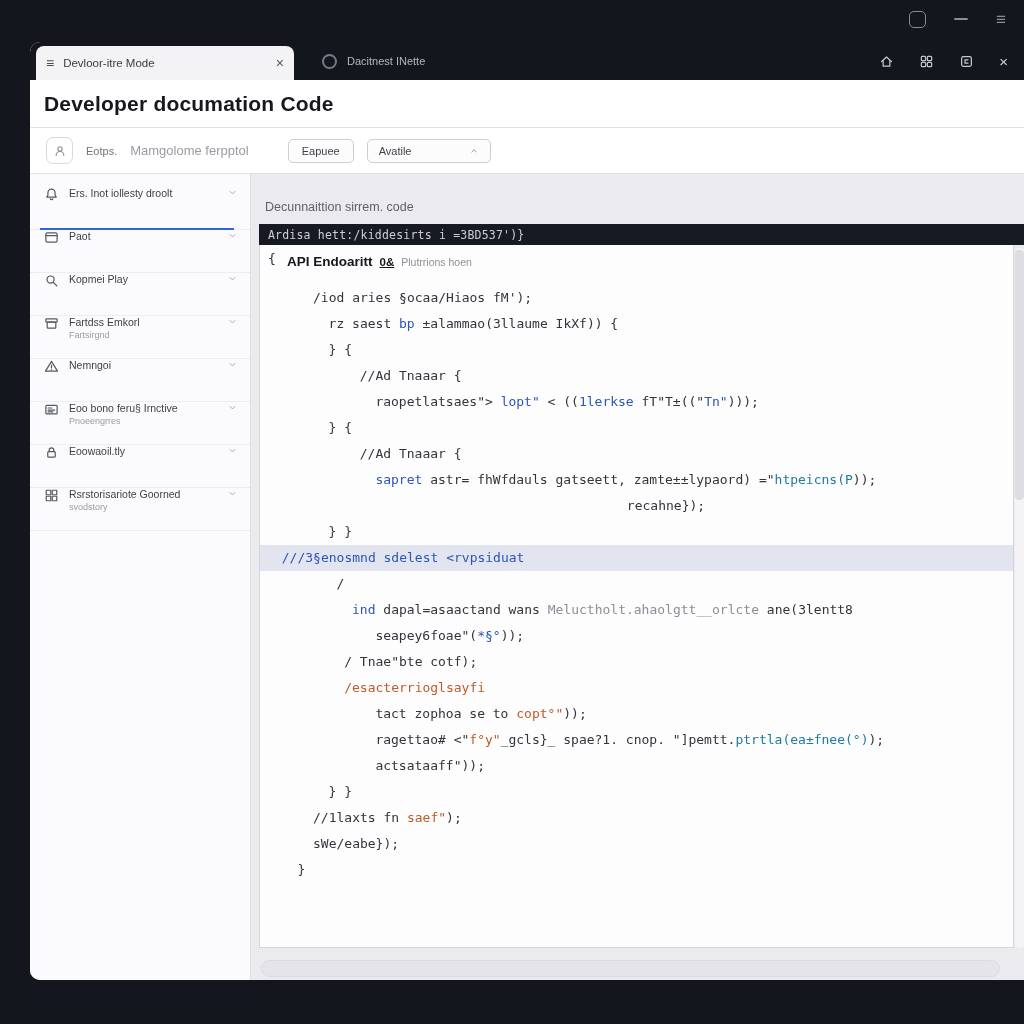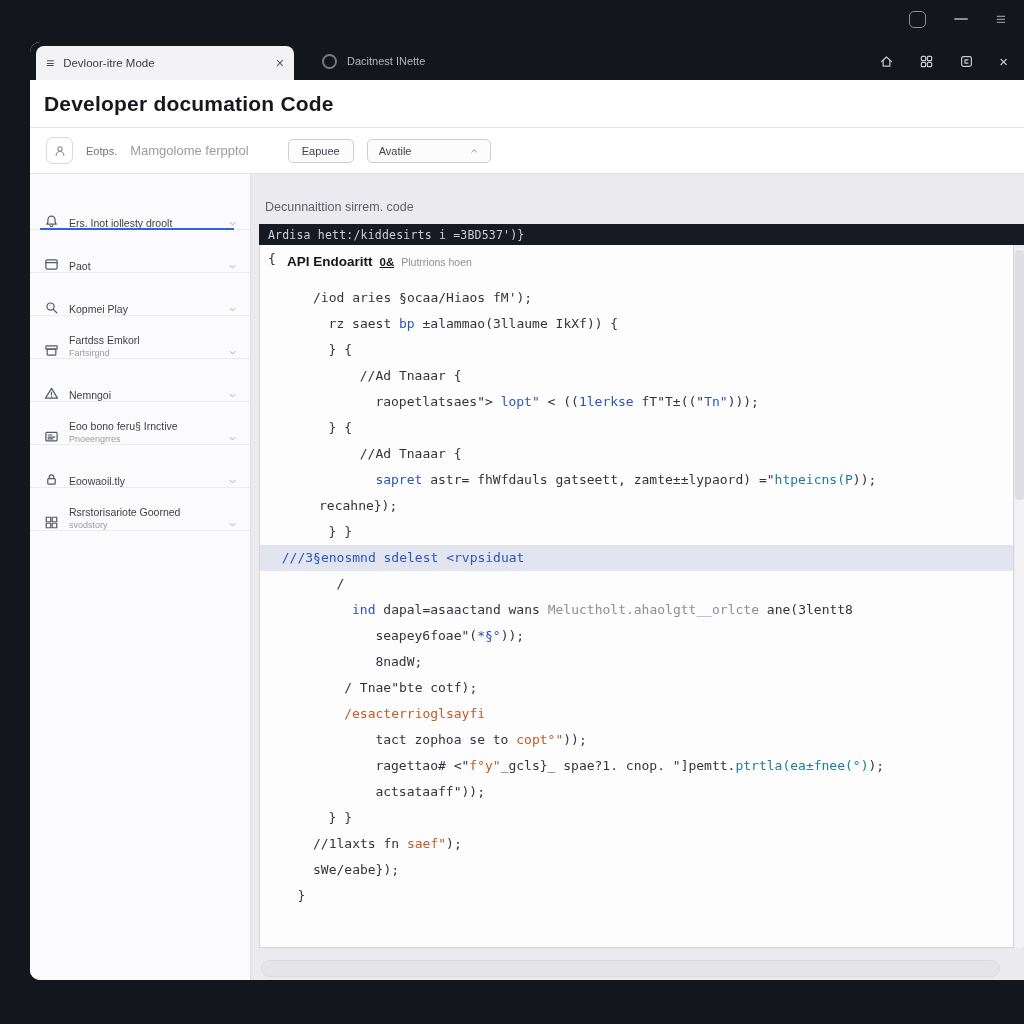--- a/index.html
+++ b/index.html
@@ -38,21 +38,21 @@
   .tb-crumb1{font-size:11px;color:#73737b;}
   .tb-crumb2{font-size:13px;color:#9b9ba3;}
   .tb-btn{margin-left:26px;padding:5px 13px;border:1px solid #cdcdd3;border-radius:5px;background:#fcfcfd;font-size:11px;color:#3f3f48;}
   .tb-select{padding:5px 11px;border:1px solid #cdcdd3;border-radius:5px;background:#fcfcfd;font-size:11px;color:#3f3f48;
     display:flex;align-items:center;justify-content:space-between;width:100px;}
   .tb-select .sel-chevron{display:flex;color:#7b7d86;}
   .tb-select .sel-chevron svg{width:10px;height:10px;transform:rotate(180deg);}
   
   .body{flex:1;display:flex;min-height:0;}
   .sidebar{width:220px;background:#fbfbfd;border-right:1px solid #dfdfe3;padding-top:13px;flex:none;}
-  .sb-item{display:flex;align-items:flex-end;gap:10px;padding:0 12px 0 14px;min-height:42px;border-bottom:1px solid #ededf0;position:relative;}
+  .sb-item{display:flex;align-items:flex-start;gap:10px;padding:0 12px 0 14px;min-height:42px;border-bottom:1px solid #ededf0;position:relative;}
   .sb-item.active::after{content:"";position:absolute;left:10px;right:16px;bottom:-1px;height:2.5px;background:#2f66d6;}
   .sb-icon{display:flex;color:#555a64;}
   .sb-icon svg{width:15px;height:15px;}
   .sb-text{flex:1;display:flex;flex-direction:column;gap:2px;min-width:0;}
   .sb-label{font-size:10.5px;color:#3e3e46;white-space:nowrap;overflow:hidden;}
   .sb-sub{font-size:9px;color:#9b9ba2;}
   .sb-chevron{display:flex;color:#9da0a8;}
   .sb-chevron svg{width:11px;height:11px;}
   
   .content{flex:1;background:#ebebef;position:relative;padding:26px 14px 0 8px;min-width:0;display:flex;flex-direction:column;}
@@ -298,27 +298,26 @@
         </div>
         <div class="code-lines">
             <div class="code-line" style="padding-left: 53px;"><span style="color: rgb(51, 52, 60);">/iod aries §ocaa/Hiaos fM');</span></div>
             <div class="code-line" style="padding-left: 68.6px;"><span style="color: rgb(51, 52, 60);">rz saest </span><span style="color: rgb(44, 85, 184);">bp</span><span style="color: rgb(51, 52, 60);"> ±alammao(3llaume IkXf)) {</span></div>
             <div class="code-line" style="padding-left: 68.6px;"><span style="color: rgb(51, 52, 60);">} {</span></div>
             <div class="code-line" style="padding-left: 99.8px;"><span style="color: rgb(51, 52, 60);">//Ad Tnaaar {</span></div>
             <div class="code-line" style="padding-left: 115.4px;"><span style="color: rgb(51, 52, 60);">raopetlatsaes"&gt; </span><span style="color: rgb(44, 85, 184);">lopt"</span><span style="color: rgb(51, 52, 60);"> &lt; ((</span><span style="color: rgb(44, 85, 184);">1lerkse</span><span style="color: rgb(51, 52, 60);"> fT"T±(("</span><span style="color: rgb(44, 85, 184);">Tn"</span><span style="color: rgb(51, 52, 60);">)));</span></div>
             <div class="code-line" style="padding-left: 68.6px;"><span style="color: rgb(51, 52, 60);">} {</span></div>
             <div class="code-line" style="padding-left: 99.8px;"><span style="color: rgb(51, 52, 60);">//Ad Tnaaar {</span></div>
             <div class="code-line" style="padding-left: 115.4px;"><span style="color: rgb(44, 85, 184);">sapret </span><span style="color: rgb(51, 52, 60);">astr= fhWfdauls gatseett, zamte±±lypaord) ="</span><span style="color: rgb(31, 122, 156);">htpeicns(P</span><span style="color: rgb(51, 52, 60);">));</span></div>
-            <div class="code-line" style="padding-left: 59px;"><span style="color: rgb(51, 52, 60);">recahne});</span></div>
+            <div class="code-line" style="padding-left: 59px; text-align: center;"><span style="color: rgb(51, 52, 60);">recahne});</span></div>
             <div class="code-line" style="padding-left: 68.6px;"><span style="color: rgb(51, 52, 60);">} }</span></div>
             <div class="code-line hl" style="padding-left: 21.8px;"><span style="color: rgb(44, 85, 184);">///3§enosmnd sdelest &lt;rvpsiduat</span></div>
             <div class="code-line" style="padding-left: 76.4px;"><span style="color: rgb(51, 52, 60);">/</span></div>
             <div class="code-line" style="padding-left: 52px; margin-left: 40px;"><span style="color: rgb(44, 85, 184);">ind </span><span style="color: rgb(51, 52, 60);">dapal=asaactand wans </span><span style="color: rgb(141, 143, 152);">Meluctholt.ahaolgtt__orlcte </span><span style="color: rgb(51, 52, 60);">ane(3lentt8</span></div>
             <div class="code-line" style="padding-left: 115.4px;"><span style="color: rgb(51, 52, 60);">seapey6foae"(</span><span style="color: rgb(44, 85, 184);">*§°</span><span style="color: rgb(51, 52, 60);">));</span></div>
-            <div class="code-line" style="padding-left: 115.4px;"><span style="color: rgb(51, 52, 60);">8nadW;</span></div>
             <div class="code-line" style="padding-left: 84.2px;"><span style="color: rgb(51, 52, 60);">/ Tnae"bte cotf);</span></div>
             <div class="code-line" style="padding-left: 84.2px;"><span style="color: rgb(192, 90, 40);">/esacterrioglsayfi</span></div>
             <div class="code-line" style="padding-left: 115.4px;"><span style="color: rgb(51, 52, 60);">tact zophoa se to </span><span style="color: rgb(192, 90, 40);">copt°"</span><span style="color: rgb(51, 52, 60);">));</span></div>
             <div class="code-line" style="padding-left: 115.4px;"><span style="color: rgb(51, 52, 60);">ragettao# &lt;"</span><span style="color: rgb(192, 90, 40);">f°y"</span><span style="color: rgb(51, 52, 60);">_gcls}_ spae?1. cnop. "]pemtt.</span><span style="color: rgb(31, 122, 156);">ptrtla(ea±fnee(°)</span><span style="color: rgb(51, 52, 60);">);</span></div>
             <div class="code-line" style="padding-left: 115.4px;"><span style="color: rgb(51, 52, 60);">actsataaff"));</span></div>
             <div class="code-line" style="padding-left: 68.6px;"><span style="color: rgb(51, 52, 60);">} }</span></div>
             <div class="code-line" style="padding-left: 53px;"><span style="color: rgb(51, 52, 60);">//1laxts fn </span><span style="color: rgb(192, 90, 40);">saef"</span><span style="color: rgb(51, 52, 60);">);</span></div>
             <div class="code-line" style="padding-left: 53px;"><span style="color: rgb(51, 52, 60);">sWe/eabe});</span></div>
             <div class="code-line" style="padding-left: 37.4px;"><span style="color: rgb(51, 52, 60);">}</span></div>
           </div>

